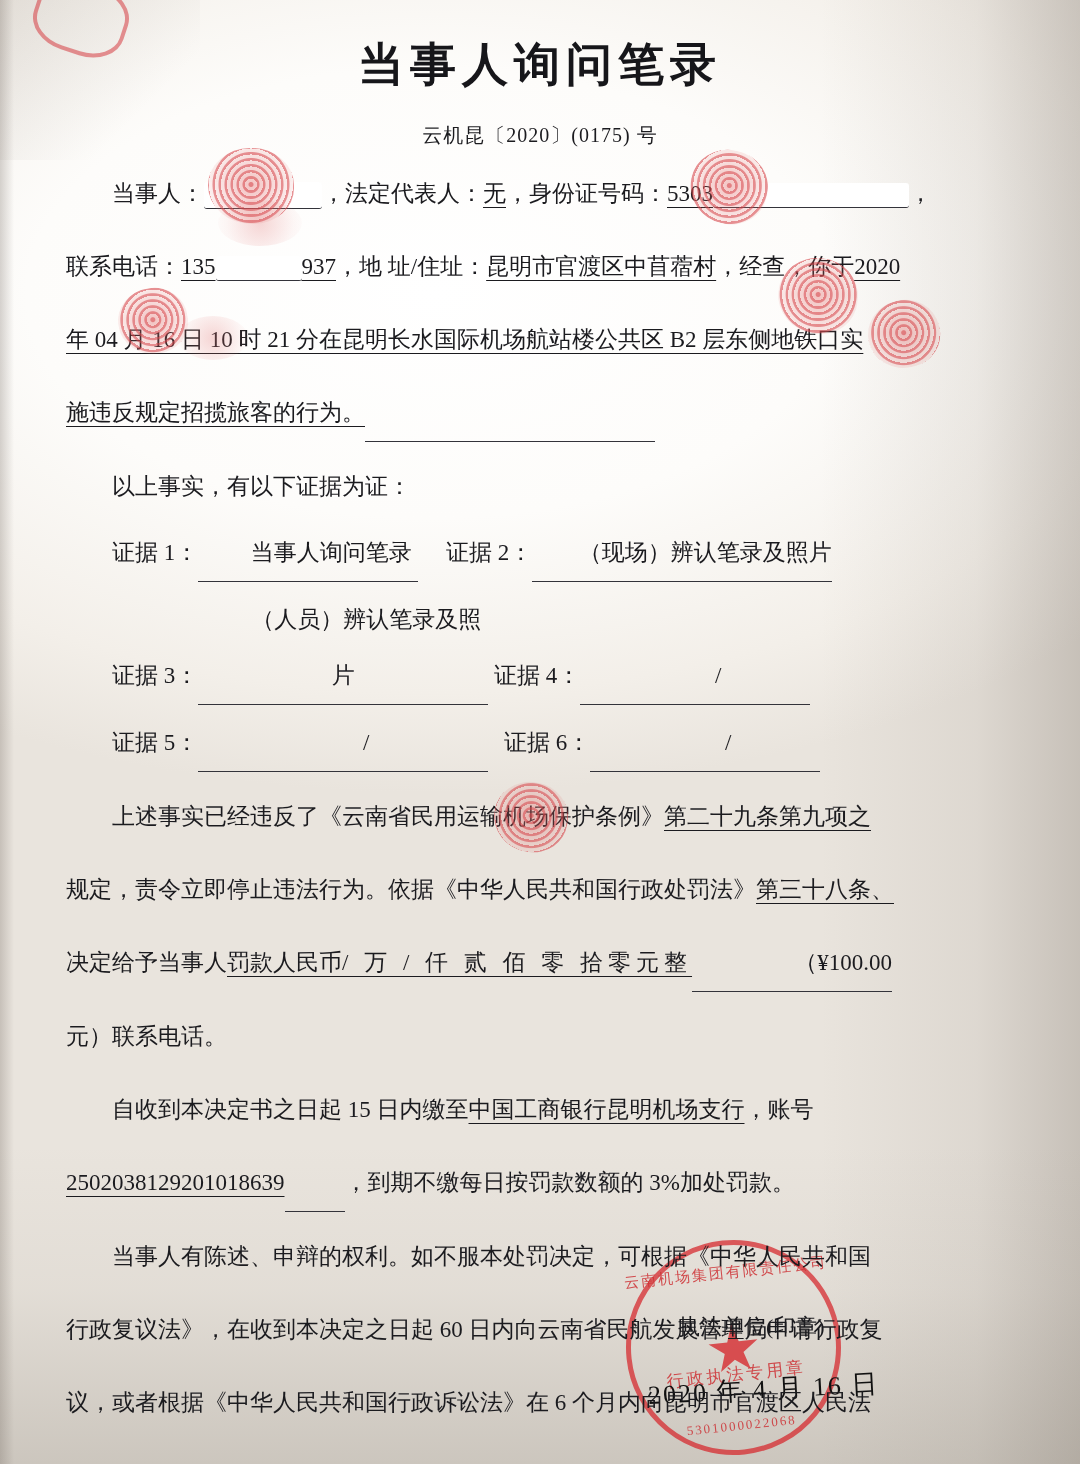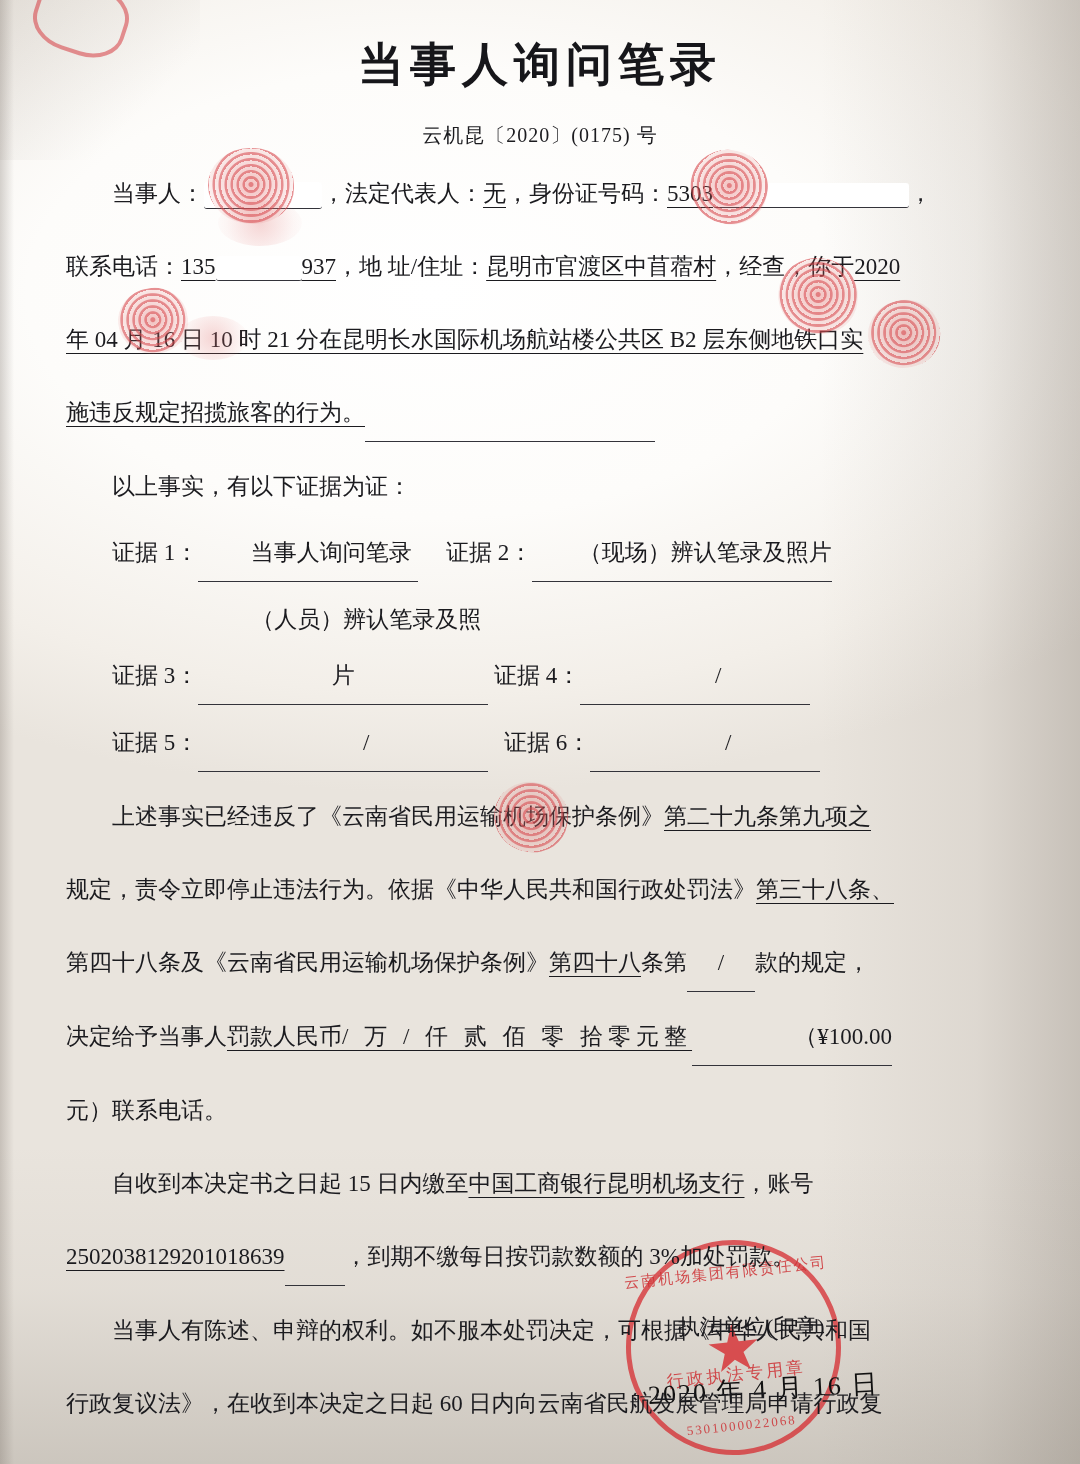--- a/index.html
+++ b/index.html
@@ -283,23 +283,20 @@
       </div>
 
       <div class="p indent">
         <span>上述事实已经违反了《云南省民用运输机场保护条例》</span><span class="u">第二十九条第九项之</span>
       </div>
 
       <div class="p">
         <span>规定，责令立即停止违法行为。依据《中华人民共和国行政处罚法》</span><span class="u">第三十八条、</span>
       </div>
 
-      <div class="p">
-        <span>第四十八条及《云南省民用运输机场保护条例》</span><span class="u">第四十八</span><span>条第</span><span class="blank" style="width:68px;">/</span><span>款的规定，</span>
-      </div>
 
       <div class="p amount-line">
         <span>决定给予当事人</span><span class="u">罚款人民币</span><span class="u money">/ 万 / 仟 贰 佰 零 拾零元整</span><span class="amount-box" style="min-width:200px;text-align:right;">（¥100.00</span>
       </div>
 
       <div class="p">
         <span>元）</span><span>联系电话。</span>
       </div>
 
       <div class="p indent">

